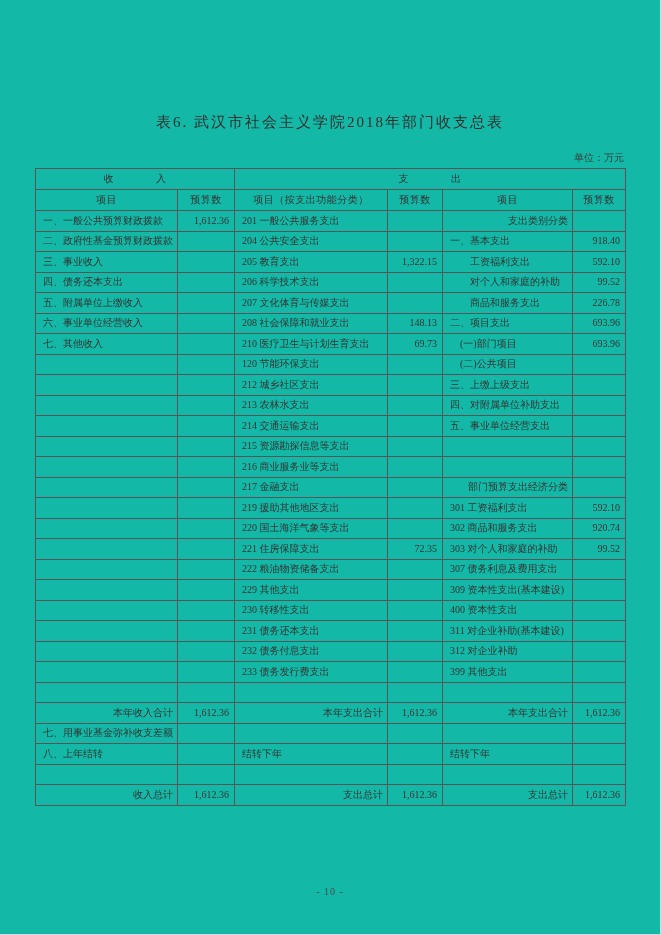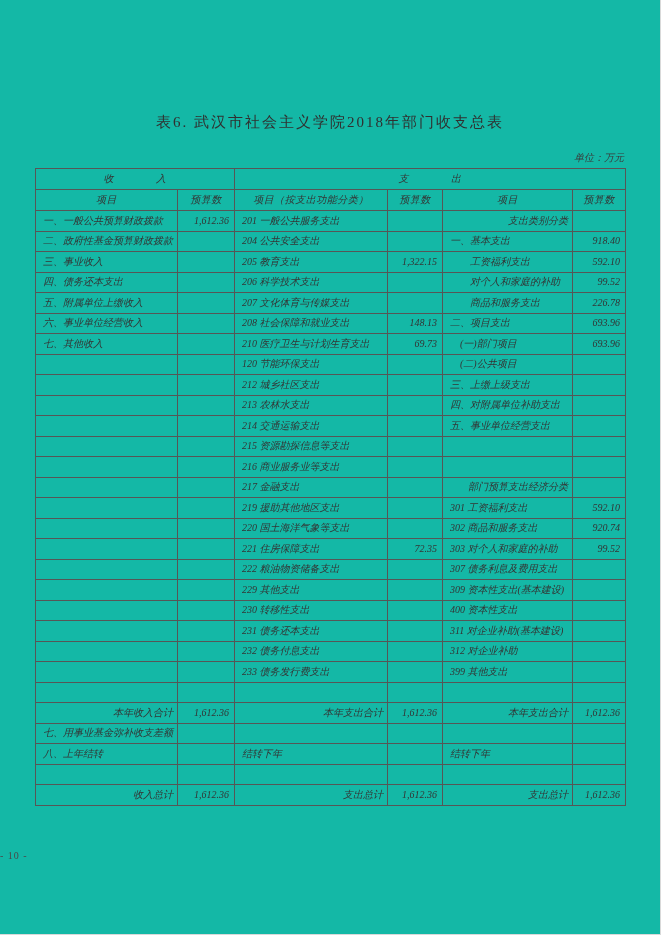--- a/index.html
+++ b/index.html
@@ -24,53 +24,51 @@
     font-size: 15px;
     letter-spacing: 2px;
     color: #303030;
   }
   .unit-note {
     position: absolute;
     top: 151px;
     right: 36px;
     font-size: 10px;
     color: #3a3a3a;
-    font-style: italic;
   }
   table.budget {
     position: absolute;
     top: 168px;
     left: 35px;
     width: 590px;
     border-collapse: collapse;
     table-layout: fixed;
-    font-style: italic;
   }
   table.budget th,
   table.budget td {
     border: 1px solid #565656;
     font-weight: normal;
     font-size: 10px;
     height: 20.5px;
     line-height: 1;
     padding: 0 4px;
     overflow: hidden;
     white-space: nowrap;
     color: #343434;
   }
   table.budget thead th { text-align: center; height: 21px; letter-spacing: 0.5px; }
   table.budget td.item { text-align: left; padding-left: 7px; }
   table.budget td.num  { text-align: right; padding-right: 5px; }
   table.budget td.center { text-align: right; padding-left: 4px; }
   .page-number {
     position: absolute;
-    top: 850px;
+    top: 886px;
     left: 0;
     width: 100%;
-    text-align: left;
+    text-align: center;
     font-size: 10px;
     letter-spacing: 1px;
     color: #4a4a4a;
   }
 </style>
 </head>
 <body>
 
 <div class="page">
 

